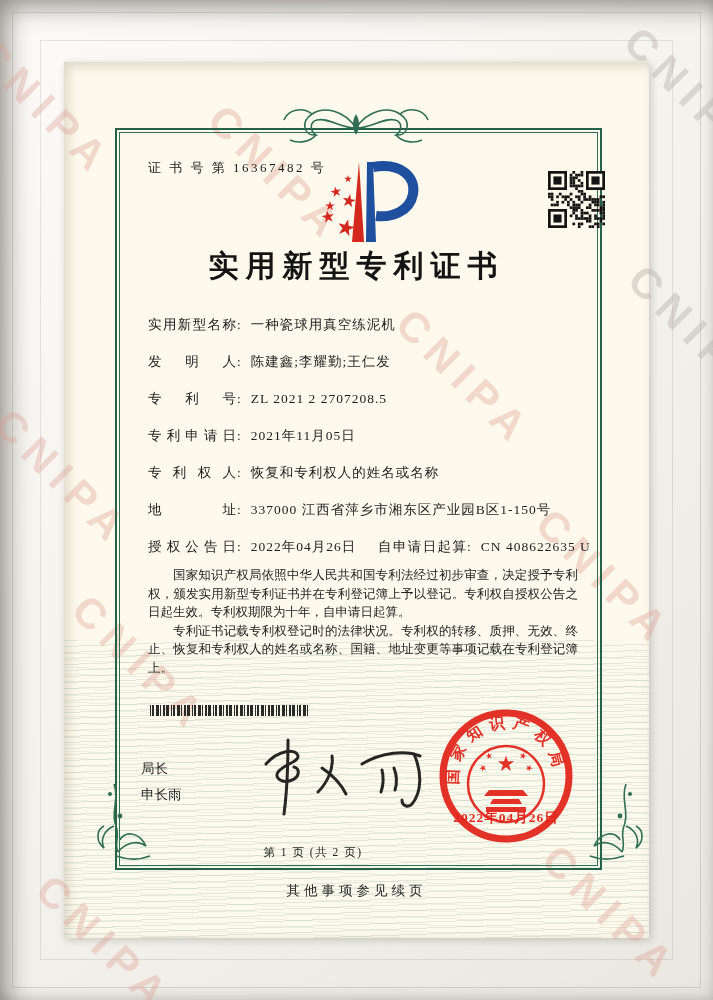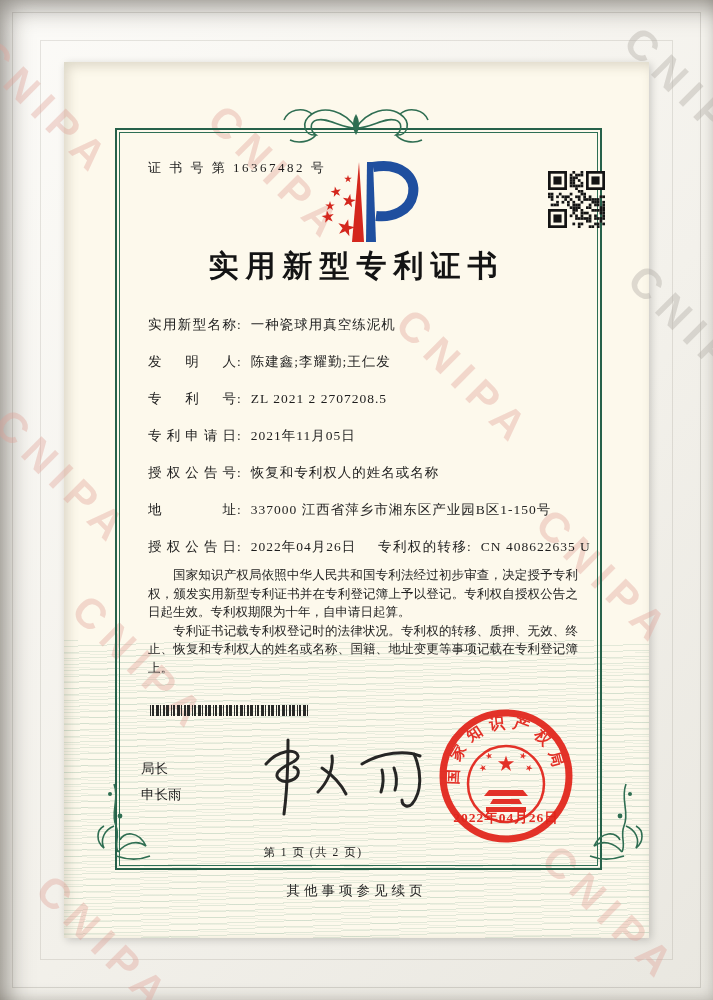--- a/index.html
+++ b/index.html
@@ -284,29 +284,29 @@
     <div class="c frow" style="top:291px">
       <span class="flabel">发明人</span><span class="fcolon">:</span><span class="fvalue">陈建鑫;李耀勤;王仁发</span>
     </div>
     <div class="c frow" style="top:328px">
       <span class="flabel">专利号</span><span class="fcolon">:</span><span class="fvalue">ZL 2021 2 2707208.5</span>
     </div>
     <div class="c frow" style="top:365px">
       <span class="flabel">专利申请日</span><span class="fcolon">:</span><span class="fvalue">2021年11月05日</span>
     </div>
     <div class="c frow" style="top:402px">
-      <span class="flabel">授权公告号</span><span class="fcolon">:</span><span class="fvalue">恢复和专利权人的姓名或名称</span>
+      <span class="flabel">专利权人</span><span class="fcolon">:</span><span class="fvalue">恢复和专利权人的姓名或名称</span>
     </div>
     <div class="c frow" style="top:439px">
       <span class="flabel">地址</span><span class="fcolon">:</span><span class="fvalue">337000 江西省萍乡市湘东区产业园B区1-150号</span>
     </div>
     <div class="c frow" style="top:476px">
       <span class="flabel">授权公告日</span><span class="fcolon">:</span><span class="fvalue">2022年04月26日</span>
       <span class="grp2">
-        <span class="flabel">专利权的转移</span><span class="fcolon">:</span><span class="fvalue">CN 408622635 U</span>
+        <span class="flabel">自申请日起算</span><span class="fcolon">:</span><span class="fvalue">CN 408622635 U</span>
       </span>
     </div>
 
     <div class="c paras">
       <p>国家知识产权局依照中华人民共和国专利法经过初步审查，决定授予专利权，颁发实用新型专利证书并在专利登记簿上予以登记。专利权自授权公告之日起生效。专利权期限为十年，自申请日起算。</p>
       <p>专利证书记载专利权登记时的法律状况。专利权的转移、质押、无效、终止、恢复和专利权人的姓名或名称、国籍、地址变更等事项记载在专利登记簿上。</p>
     </div>
 
     <div class="c barcode" id="barcode"><span style="width:1px;margin-right:1px"></span><span style="width:2px;margin-right:2px"></span><span style="width:3px;margin-right:1px"></span><span style="width:1px;margin-right:2px"></span><span style="width:2px;margin-right:1px"></span><span style="width:3px;margin-right:2px"></span><span style="width:1px;margin-right:1px"></span><span style="width:2px;margin-right:2px"></span><span style="width:3px;margin-right:1px"></span><span style="width:1px;margin-right:2px"></span><span style="width:2px;margin-right:1px"></span><span style="width:3px;margin-right:2px"></span><span style="width:1px;margin-right:1px"></span><span style="width:2px;margin-right:2px"></span><span style="width:3px;margin-right:1px"></span><span style="width:1px;margin-right:2px"></span><span style="width:2px;margin-right:1px"></span><span style="width:3px;margin-right:2px"></span><span style="width:1px;margin-right:1px"></span><span style="width:2px;margin-right:2px"></span><span style="width:3px;margin-right:1px"></span><span style="width:1px;margin-right:2px"></span><span style="width:2px;margin-right:1px"></span><span style="width:3px;margin-right:2px"></span><span style="width:1px;margin-right:1px"></span><span style="width:2px;margin-right:2px"></span><span style="width:3px;margin-right:1px"></span><span style="width:1px;margin-right:2px"></span><span style="width:2px;margin-right:1px"></span><span style="width:3px;margin-right:2px"></span><span style="width:1px;margin-right:1px"></span><span style="width:2px;margin-right:2px"></span><span style="width:3px;margin-right:1px"></span><span style="width:1px;margin-right:2px"></span><span style="width:2px;margin-right:1px"></span><span style="width:3px;margin-right:2px"></span><span style="width:1px;margin-right:1px"></span><span style="width:2px;margin-right:2px"></span><span style="width:3px;margin-right:1px"></span><span style="width:1px;margin-right:2px"></span><span style="width:2px;margin-right:1px"></span><span style="width:3px;margin-right:2px"></span><span style="width:1px;margin-right:1px"></span><span style="width:2px;margin-right:2px"></span><span style="width:3px;margin-right:1px"></span><span style="width:1px;margin-right:2px"></span></div>
 

